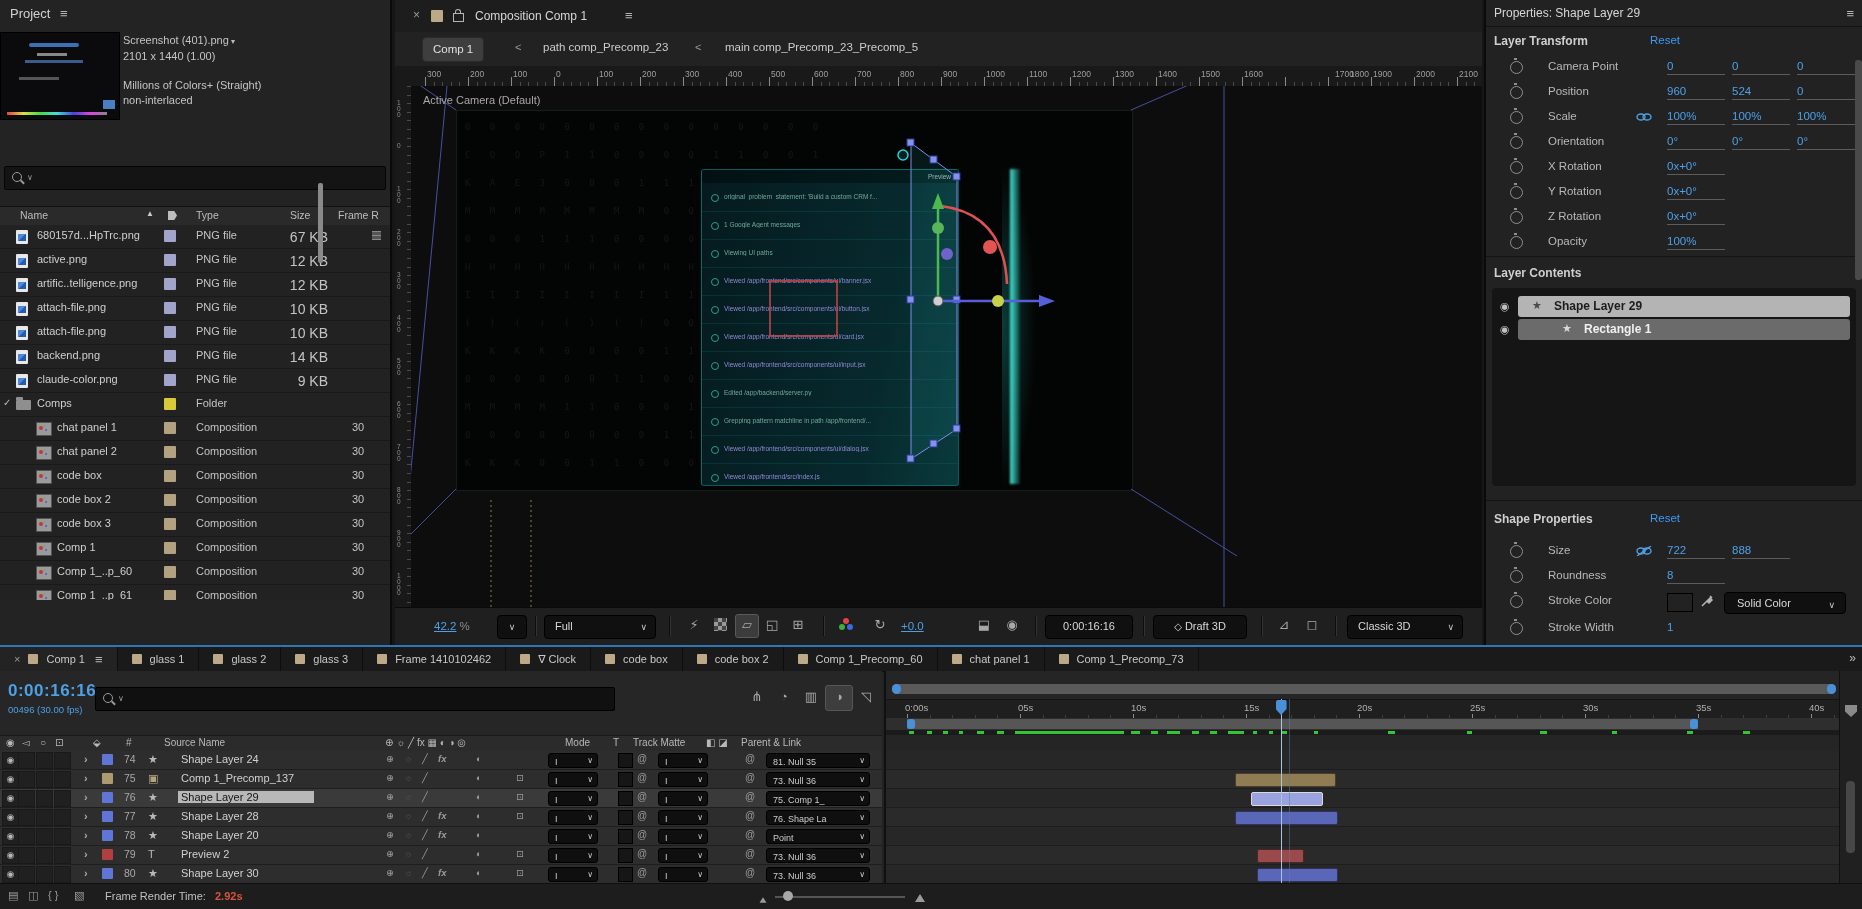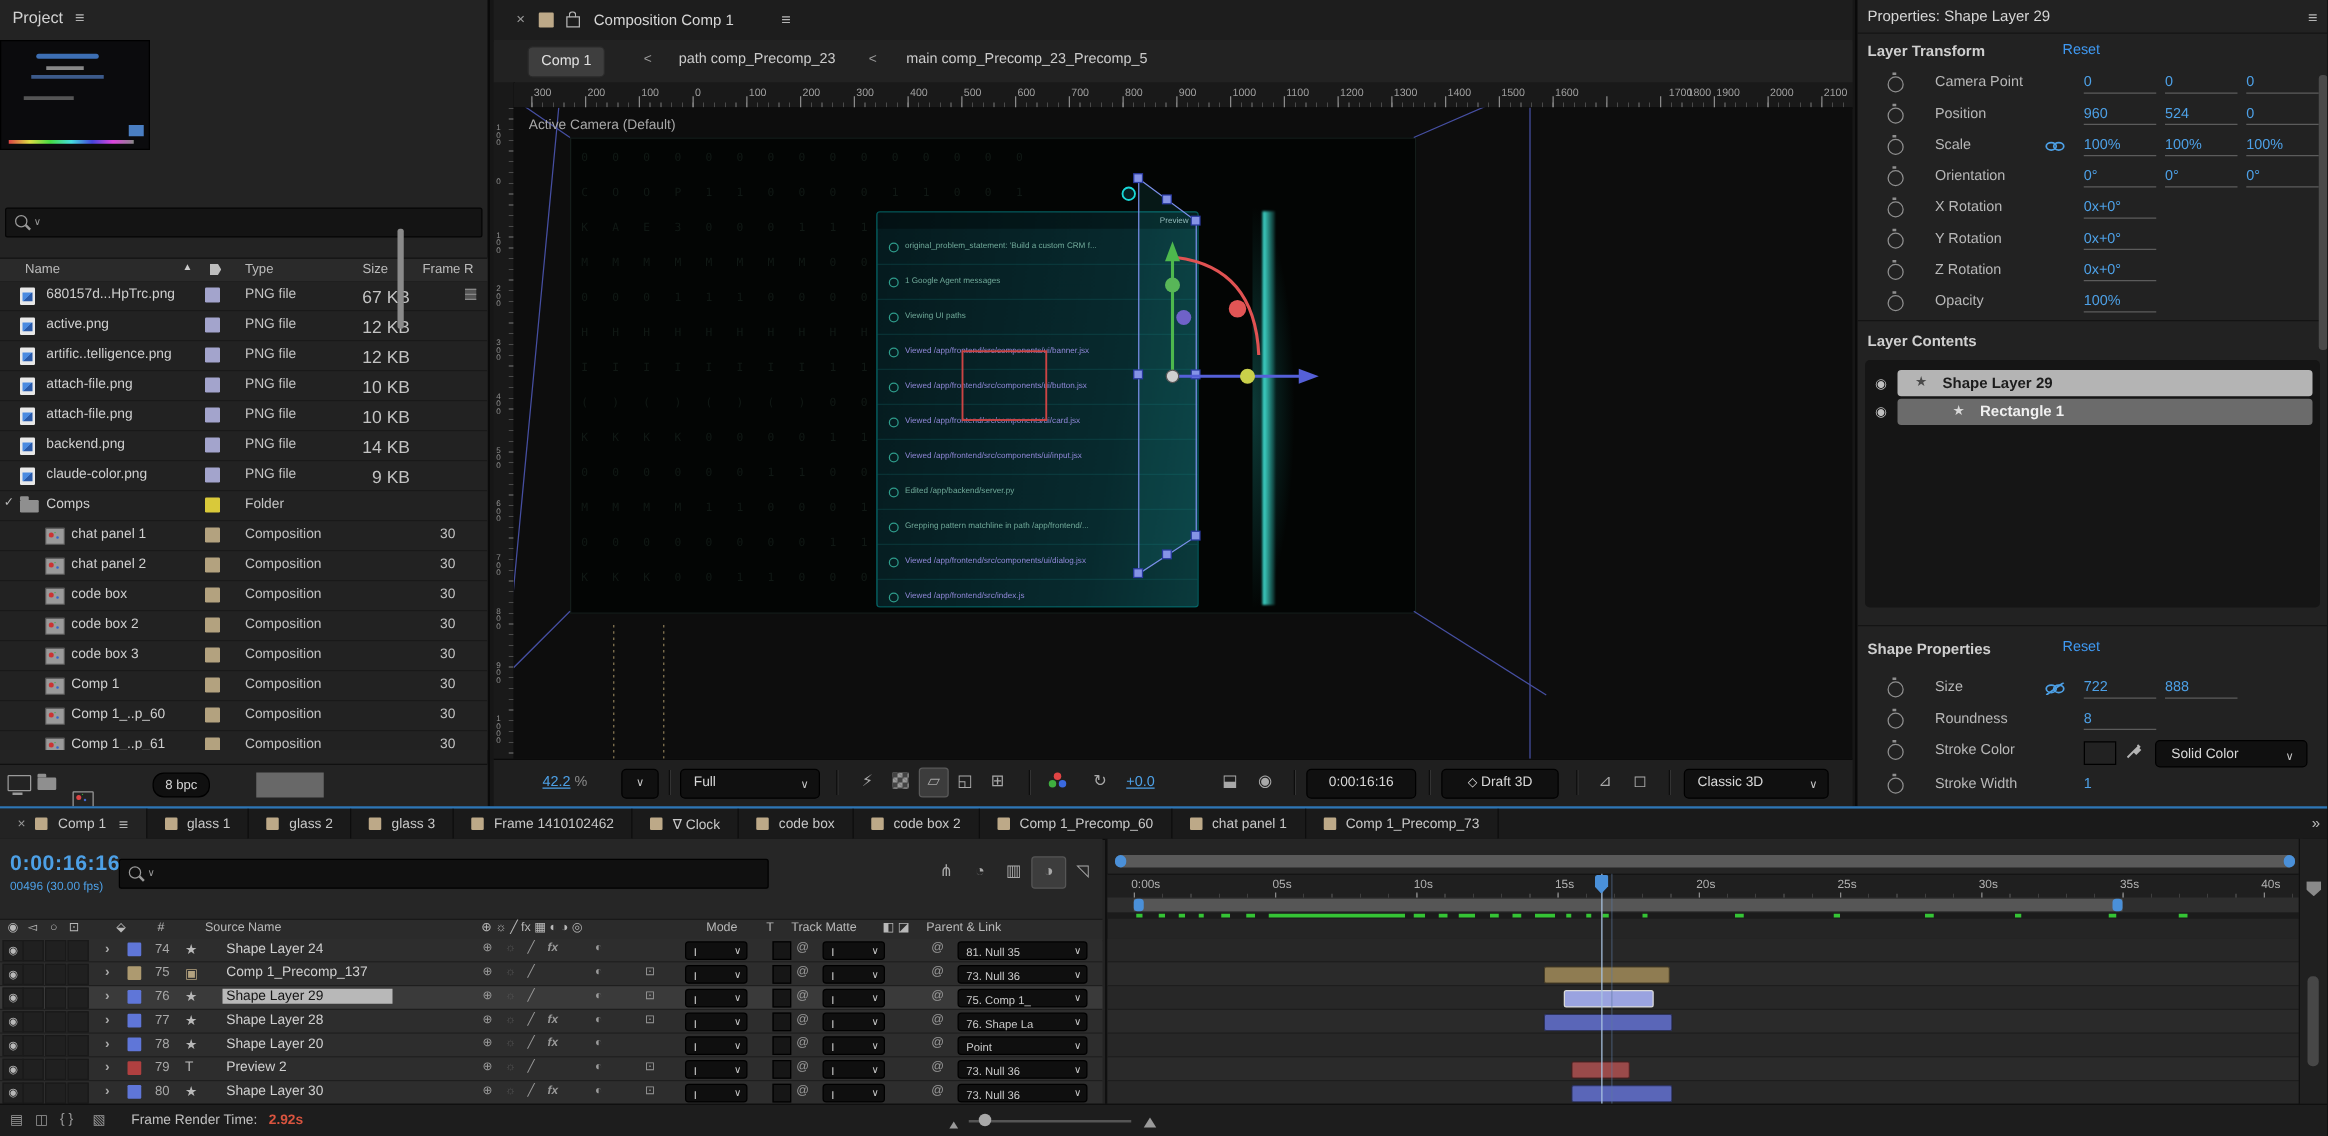--- a/index.html
+++ b/index.html
@@ -224,20 +224,26 @@
     <div id="project-title">Project</div>
     <div id="project-menu" class="menu-glyph">≡</div>
     <div id="project-thumb">
       <div class="thumb-line1"></div>
       <div class="thumb-line2"></div>
       <div class="thumb-line3"></div>
       <div class="thumb-dots"></div>
       <div class="thumb-rainbow"></div>
       <div class="thumb-corner"></div>
     </div>
+    <div id="project-info">
+      <div><span>Screenshot (401).png</span><span style="font-size:8px;color:#bbb;"> ▾</span></div>
+      <div class="row2">2101 x 1440 (1.00)</div>
+      <div>Millions of Colors+ (Straight)</div>
+      <div>non-interlaced</div>
+    </div>
     <div id="project-search">
       <span class="mag"></span>
       <span class="mag-car">∨</span>
     </div>
     <div id="file-header">
       <span class="fh-name">Name</span>
       <span class="fh-arrow">▲</span>
       <span class="fh-tag"></span>
       <span class="fh-type">Type</span>
       <span class="fh-size">Size</span>
@@ -384,29 +390,20 @@
           <div class="pi pi-icon ind">
             <div class="ic-comp"></div>
           </div>
           <span class="pi-name ind">Comp 1_..p_61</span>
           <span class="pi-chip pi" style="background: rgb(179, 162, 127);"></span>
           <span class="pi-type">Composition</span>
           <span class="pi-frame">30</span>
         </div>
       </div>
     <div id="proj-col-divider"></div>
-    <div id="project-footer">
-      <div class="pf-ic ic-monitor" style="left:6px;"></div>
-      <div class="pf-ic ic-folder" style="left:30px;position:absolute;"></div>
-      <div class="pf-ic ic-film" style="left:58px;"></div>
-      <div class="pf-ic ic-spk" style="left:86px;"></div>
-      <div id="bpc-pill" class="pill">8 bpc</div>
-      <div class="pf-ic ic-trash" style="left:185px;"></div>
-      <div id="pf-rect"></div>
-    </div>
   </div>
 
   <div id="comp-panel">
     <div id="comp-tabbar">
       <span class="x abs" style="left:18px;top:8px;">×</span>
       <div id="comp-tab-chip"></div>
       <div class="lockic"></div>
       <div id="comp-tab-title">Composition Comp 1</div>
       <div id="comp-tab-menu" class="menu-glyph abs" style="left:230px;top:8px;">≡</div>
     </div>

